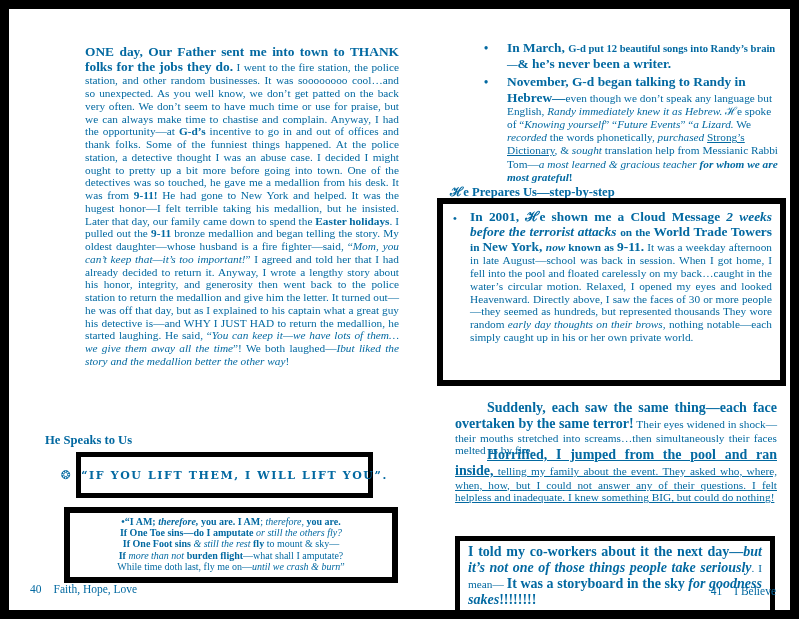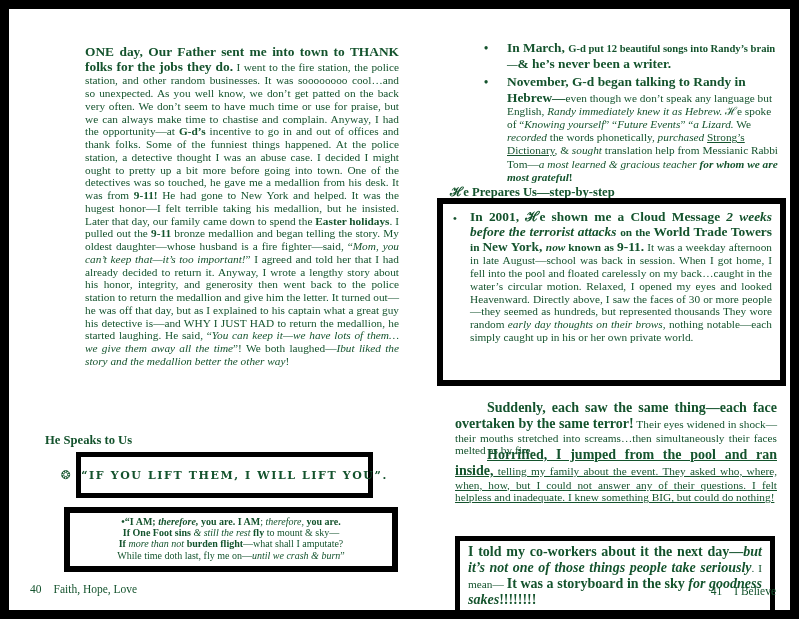--- a/index.html
+++ b/index.html
@@ -1,19 +1,19 @@
 <!DOCTYPE html>
 <html><head>
 <meta charset="utf-8">
 <style>
   html,body{margin:0;padding:0;background:#222;}
   #stage{
     position:relative;width:799px;height:619px;background:#fff;
     border:9px solid #000;box-sizing:border-box;overflow:hidden;
-    font-family:"Liberation Serif","DejaVu Serif",serif;color:#14532d;
+    font-family:"Liberation Serif","DejaVu Serif",serif;color:#0369a1;
   }
   .abs{position:absolute;}
   .para{font-size:11.3px;line-height:1.13;text-align:justify;}
   .b{font-weight:bold;}
   .i{font-style:italic;}
   .bi{font-weight:bold;font-style:italic;}
   .u{text-decoration:underline;}
   .lg{font-size:13.4px;}
   .md{font-size:14px;}
   .sm{font-size:10.6px;}
@@ -57,20 +57,21 @@
 
   <h3 class="abs" id="left-heading">He Speaks to Us</h3>
 
   <div class="abs box" id="quote-box">
     <span class="flower">❂</span>
     <span class="qtext">“IF YOU LIFT THEM, I WILL LIFT YOU”.</span>
   </div>
 
   <div class="abs box box-thick" id="poem-box">
     <div class="poem-line"><span class="b">•“</span><span class="b">I AM</span><span class="b">; </span><span class="bi">therefore,</span><span class="b"> you are.  </span><span class="b">I AM</span><span>; </span><span class="i">therefore,</span><span> </span><span class="b">you are.</span></div>
+    <div class="poem-line"><span class="b">If One Toe sins—do I amputate </span><span class="i">or still the others fly?</span></div>
     <div class="poem-line"><span class="b">If One Foot sins </span><span class="i">&amp; still the rest </span><span class="b">fly</span><span> to mount &amp; sky—</span></div>
     <div class="poem-line"><span class="b">If </span><span class="i">more than not </span><span class="b">burden flight</span><span>—what shall I amputate?</span></div>
     <div class="poem-line"><span>While time doth last, fly me on—</span><span class="i">until we crash  &amp; burn</span><span>”</span></div>
   </div>
 
   <div class="abs footer" id="footer-left">
     <span class="pgnum">40</span><span>Faith, Hope, Love</span>
   </div>
 
   <div class="abs" id="bullet-list">

